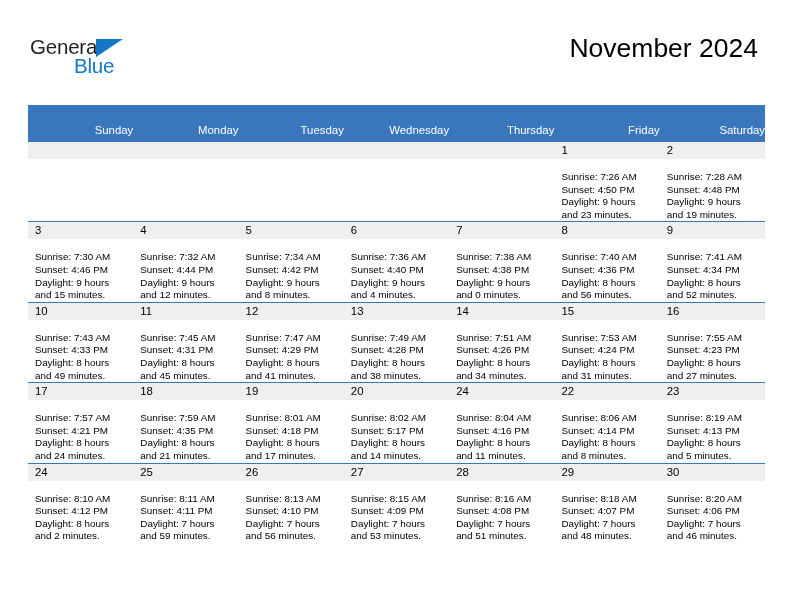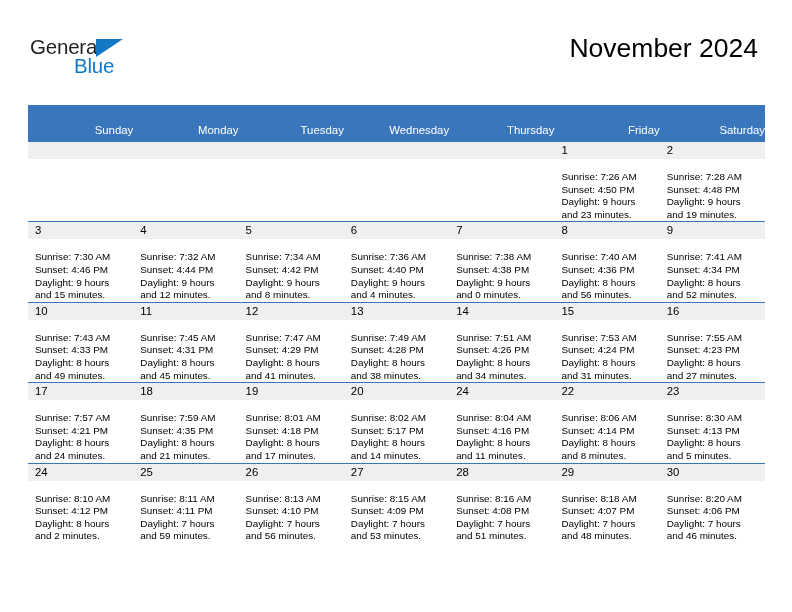--- a/index.html
+++ b/index.html
@@ -440,21 +440,21 @@
                 <div>Sunset: 4:14 PM</div>
                 <div>Daylight: 8 hours</div>
                 <div>and 8 minutes.</div>
               </div>
             </div>
           </td>
           <td>
             <div class="cell-inner">
               <div class="daynum-band">23</div>
               <div class="cell-body">
-                <div>Sunrise: 8:30 AM</div>
+                <div>Sunrise: 8:19 AM</div>
                 <div>Sunset: 4:13 PM</div>
                 <div>Daylight: 8 hours</div>
                 <div>and 5 minutes.</div>
               </div>
             </div>
           </td>
         </tr>
         <tr class="week-row">
           <td>
             <div class="cell-inner">

